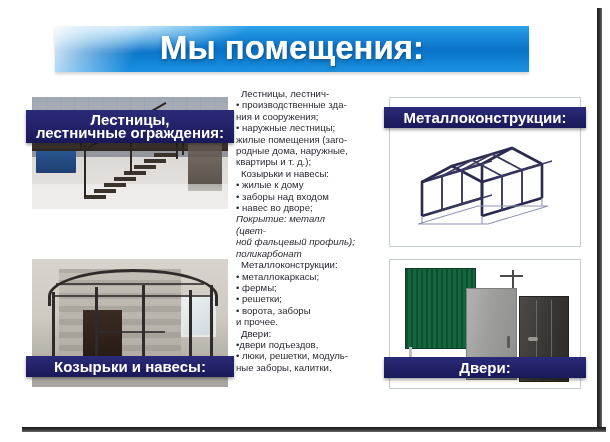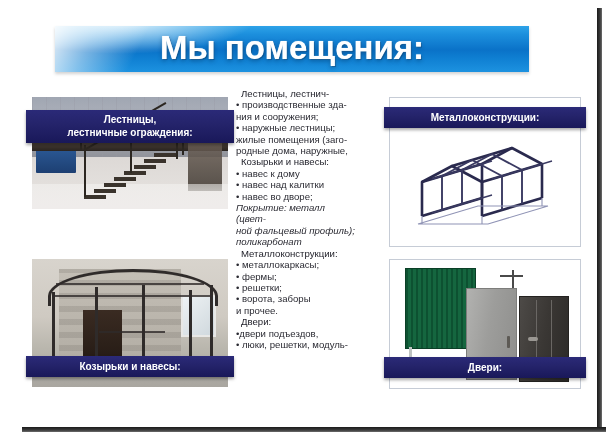--- a/index.html
+++ b/index.html
@@ -90,21 +90,21 @@
     position: absolute;
     inset: 0;
     overflow: hidden;
   }
   .caption {
     position: absolute;
     left: -6px;
     width: calc(100% + 12px);
     background: linear-gradient(to bottom,#2b2a78 0%, #24236a 45%, #191859 100%);
     color: #ffffff;
-    font-size: 10px;
+    font-size: 15px;
     font-weight: bold;
     text-align: center;
     line-height: 13px;
     padding: 4px 0 4px 0;
     box-shadow: 0 2px 3px rgba(0,0,0,0.35);
     z-index: 5;
   }
   .caption.two-line { padding: 3px 0 4px 0; }
 
   
@@ -384,41 +384,43 @@
   </div>
 
   <div id="text-col">
       <div class="grp">
         <div class="head">Лестницы, лестнич-</div>
         <div class="li">• производственные зда-</div>
         <div class="li">ния и сооружения;</div>
         <div class="li">• наружные лестницы;</div>
         <div class="li">жилые помещения (заго-</div>
         <div class="li">родные дома, наружные,</div>
+        <div class="li">квартиры и т. д.);</div>
       </div>
       <div class="grp">
         <div class="head">Козырьки и навесы:</div>
-        <div class="li">• навес к дому</div>
-        <div class="li">• навес над калитки</div>
+        <div class="li">• жилые к дому</div>
+        <div class="li">• заборы над входом</div>
         <div class="li">• навес во дворе;</div>
         <div class="note">Покрытие: металл (цвет-</div>
         <div class="note">ной фальцевый профиль);</div>
         <div class="note">поликарбонат</div>
       </div>
       <div class="grp">
         <div class="head">Металлоконструкции:</div>
         <div class="li">• металлокаркасы;</div>
         <div class="li">• фермы;</div>
         <div class="li">• решетки;</div>
         <div class="li">• ворота, заборы</div>
         <div class="li">и прочее.</div>
       </div>
       <div class="grp">
         <div class="head">Двери:</div>
         <div class="li">•двери подъездов,</div>
         <div class="li">• люки, решетки, модуль-</div>
+        <div class="li">ные заборы, калитки.</div>
       </div>
     </div>
 
   <div class="page-edge-right"></div>
   <div class="page-edge-bottom"></div>
 
 </div>
 
 </body></html>

